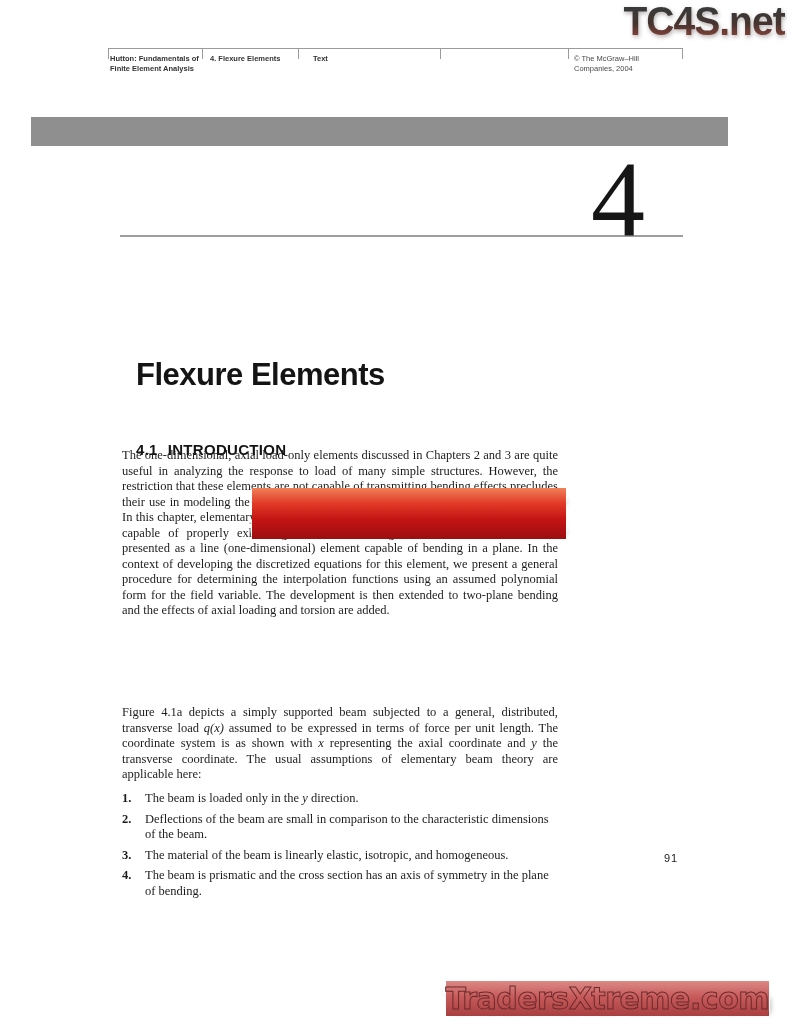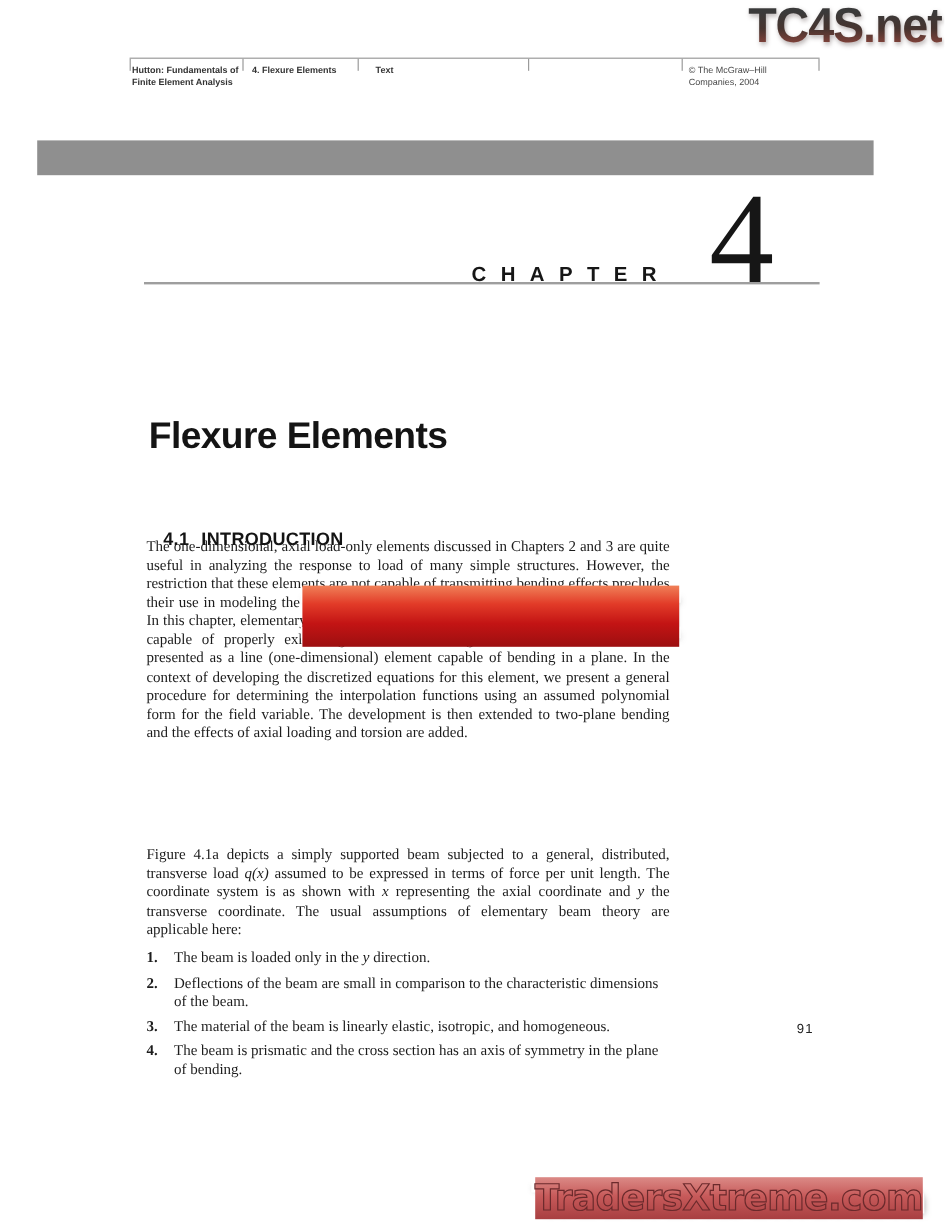--- a/index.html
+++ b/index.html
@@ -26,21 +26,21 @@
   .graybar{position:absolute;left:31px;top:117px;width:697px;height:29px;background:#8f8f8f;}
 
   
   .chrule{position:absolute;left:120px;top:235px;width:563px;height:2px;background:#9e9e9e;}
   .chword{position:absolute;left:393px;top:219px;font-family:"Liberation Sans",sans-serif;
           font-weight:bold;font-size:17px;letter-spacing:12px;color:#161616;}
   .chnum{position:absolute;left:591px;top:146px;font-family:"Liberation Serif",serif;
          font-size:108px;line-height:1;color:#161616;}
 
   
-  .title{position:absolute;left:120px;top:341px;margin:4px;
+  .title{position:absolute;left:120px;top:341px;margin:16px;
          font-family:"Liberation Sans",sans-serif;font-weight:bold;font-size:31px;
          letter-spacing:-0.5px;color:#141414;text-align:right;}
   .shead{position:absolute;left:120px;margin:16px;font-family:"Liberation Sans",sans-serif;
          font-weight:bold;font-size:15px;letter-spacing:0.3px;color:#141414;}
   .snum{margin-right:10px;}
 
   
   .body{position:absolute;left:122px;width:436px;margin:0;
         font-size:12.5px;line-height:15.5px;text-align:justify;color:#1c1c1c;}
   i{font-style:italic;}
@@ -91,21 +91,20 @@
     <div class="hcol hb" style="left:205px">Text</div>
     <div class="hcol hpub" style="left:466px">
       <div>© The McGraw–Hill</div>
       <div>Companies, 2004</div>
     </div>
   </div>
 
   <div class="graybar"></div>
 
   <div class="chrule"></div>
-  <div class="chword">CHAPTER</div>
   <div class="chnum">4</div>
 
   <h1 class="title">Flexure Elements</h1>
 
   <h2 class="shead" style="top:425px">
     <span class="snum">4.1</span><span>INTRODUCTION</span>
   </h2>
 
   <p class="body" style="top:448px">
     <span>The one-dimensional, axial load-only elements discussed in Chapters 2 and 3 are quite useful in analyzing the response to load of many simple structures. However, the restriction that these elements are not capable of transmitting bending effects precludes their use in modeling the more practical structures that have welded or riveted joints. In this chapter, elementary beam theory is applied to develop a </span><i>flexure</i><span> (beam) element capable of properly exhibiting transverse bending effects. The element is first presented as a line (one-dimensional) element capable of bending in a plane. In the context of developing the discretized equations for this element, we present a general procedure for determining the interpolation functions using an assumed polynomial form for the field variable. The development is then extended to two-plane bending and the effects of axial loading and torsion are added.</span>

